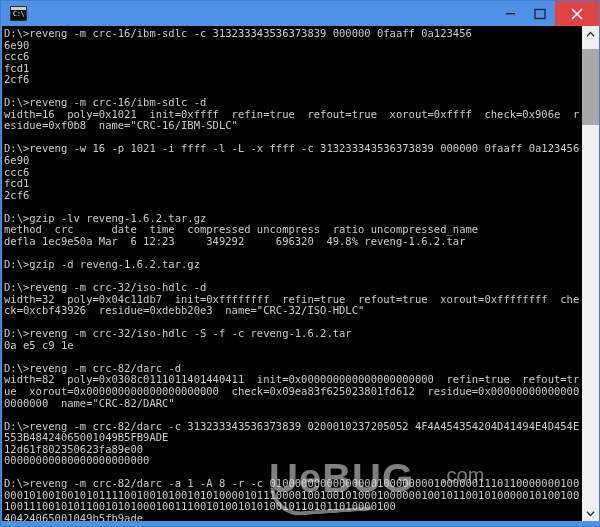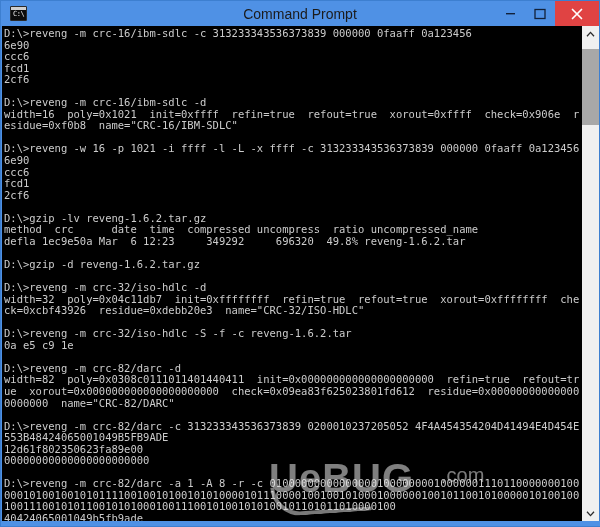--- a/index.html
+++ b/index.html
@@ -203,21 +203,20 @@
 </style>
 </head>
 <body>
 
 <div id="window">
 
   <div id="titlebar">
     <div id="cmd-icon">
       <span class="glyph">C:\</span>
     </div>
-    <div id="title-text">Command Prompt</div>
 
     <div id="win-controls">
       <div class="wbtn" id="btn-min">
         <svg width="11" height="11" viewBox="0 0 11 11">
           <rect x="1" y="5" width="9" height="1.4" fill="#12213a"></rect>
         </svg>
       </div>
       <div class="wbtn" id="btn-max">
         <svg width="12" height="12" viewBox="0 0 12 12">
           <rect x="1" y="1.5" width="10" height="9" fill="none" stroke="#12213a" stroke-width="1.3"></rect>

